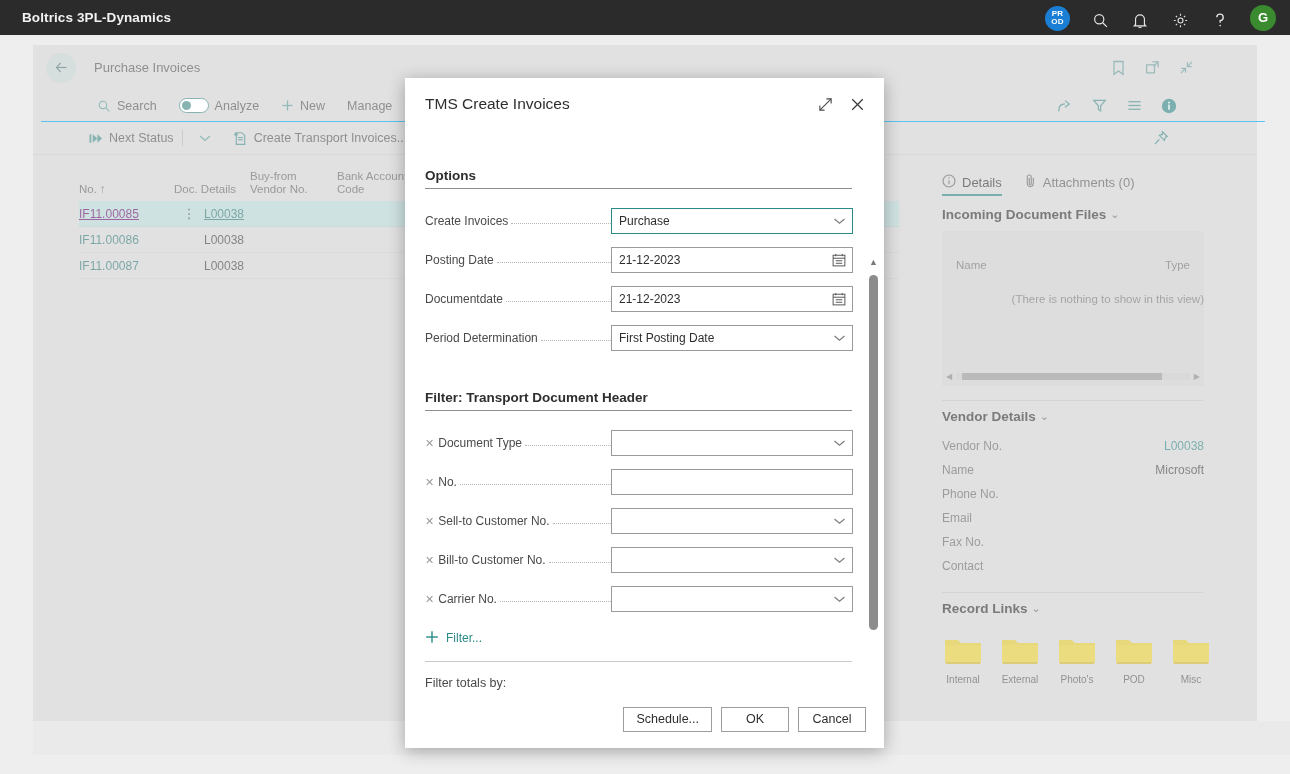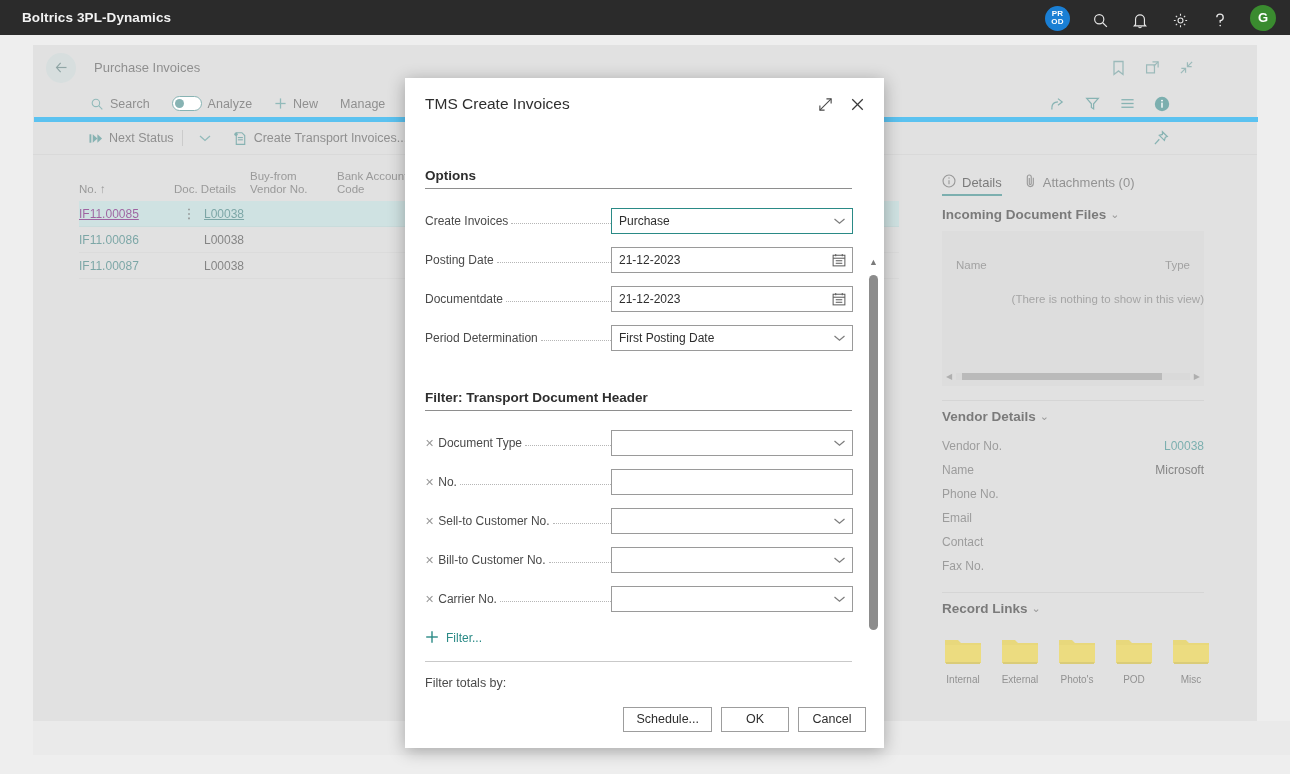--- a/index.html
+++ b/index.html
@@ -61,23 +61,23 @@
     width:30px; height:30px; border-radius:50%; background:#c4cfcf;
     display:flex; align-items:center; justify-content:center; margin-left:13px;
     color:#5c7b7b;
   }
   .breadcrumb { margin-left:18px; font-size:13px; color:#5a5a5a; }
   .page-header-icons { margin-left:auto; display:flex; gap:16px; margin-right:62px; color:#6d9a9a; }
   .pi { width:18px; height:18px; display:flex; align-items:center; justify-content:center; }
 
   
   .ribbon1 {
-    position:absolute; left:1px; top:45px; width:1224px; height:32px;
+    position:absolute; left:8px; top:45px; width:1224px; height:32px;
     display:flex; align-items:center; padding-left:56px;
-    border-bottom:5px solid #0ea5e9;
+    border-bottom:1px solid #0ea5e9;
   }
   .rb-item {
     display:flex; align-items:center; gap:6px; font-size:12.5px; color:#5a5a5a;
     margin-right:22px; white-space:nowrap;
   }
   .rb-ic { color:#5f9a9a; display:flex; align-items:center; }
   .toggle {
     width:30px; height:15px; border-radius:9px; border:1.5px solid #4f8f8f;
     background:#fff; position:relative; display:inline-block;
   }
@@ -547,25 +547,25 @@
             </div>
             <div class="vd-row">
               <span class="vd-label">Phone No.</span>
               <span class="vd-val"></span>
             </div>
             <div class="vd-row">
               <span class="vd-label">Email</span>
               <span class="vd-val"></span>
             </div>
             <div class="vd-row">
+              <span class="vd-label">Fax No.</span>
+              <span class="vd-val"></span>
+            </div>
+            <div class="vd-row">
               <span class="vd-label">Contact</span>
-              <span class="vd-val"></span>
-            </div>
-            <div class="vd-row">
-              <span class="vd-label">Fax No.</span>
               <span class="vd-val"></span>
             </div>
           </div>
 
           <div class="panel-rule"></div>
 
           <div class="dp-sec-title">
             <span>Record Links</span>
             <span class="chev">⌄</span>
           </div>

